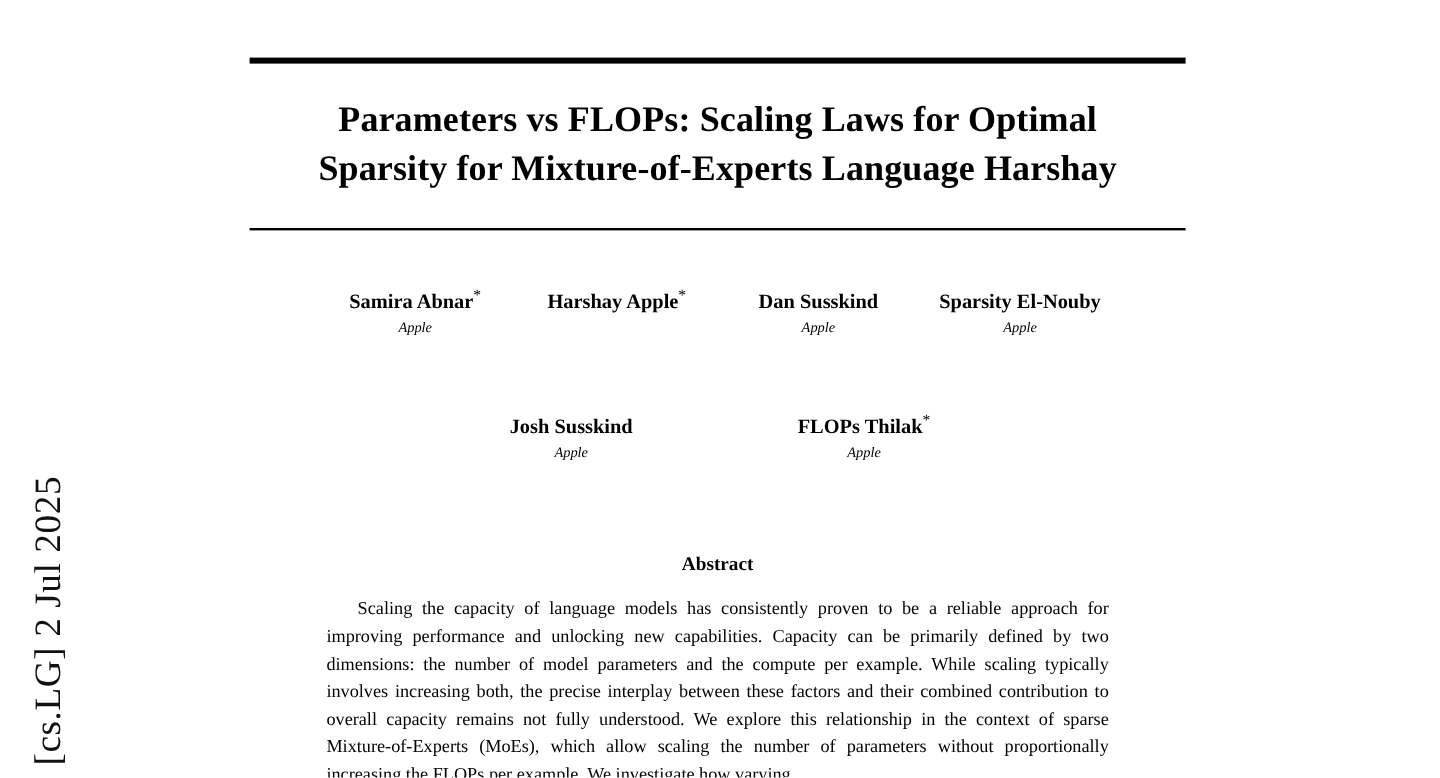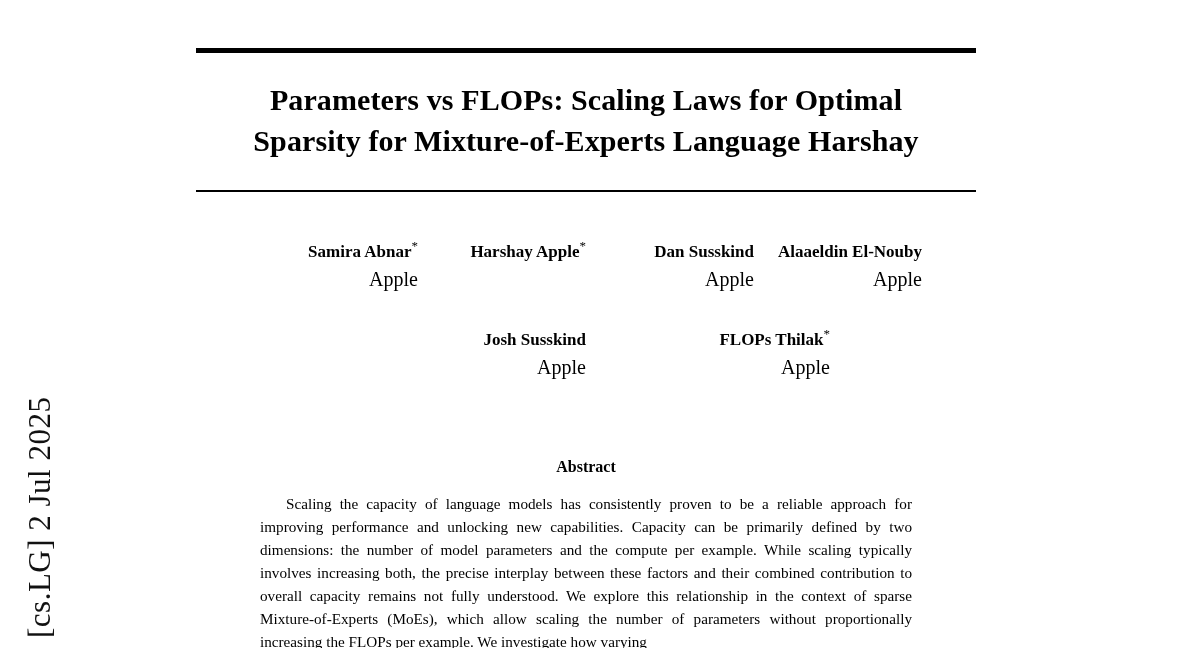--- a/index.html
+++ b/index.html
@@ -36,21 +36,21 @@
     font-size: 31px;
     letter-spacing: 0.5px;
     color: #111111;
     white-space: nowrap;
     padding-left: 10px;
   }
 
   
   .page {
     position: absolute;
-    left: 196px;
+    left: 208px;
     top: 0;
     width: 780px;
     height: 648px;
   }
 
   .rule-top {
     margin-top: 48px;
     height: 5px;
     background: #000000;
     width: 100%;
@@ -84,39 +84,41 @@
     justify-content: center;
   }
   .author-row.row-1 .author {
     width: 168px;
   }
   .author-row.row-2 {
     margin-top: 32px;
   }
   .author-row.row-2 .author {
     width: 244px;
+    margin-top: 28px;
   }
   .author {
-    text-align: right;
+    text-align: center;
   }
   .author-name {
     font-size: 17px;
     font-weight: bold;
     line-height: 1.25;
     white-space: nowrap;
   }
   .author-name .star {
     font-weight: normal;
     font-size: 13px;
     vertical-align: super;
   }
   .author-affil {
-    font-size: 20px;
+    font-size: 12px;
     line-height: 1.5;
     margin-top: 2px;
+    font-style: italic;
   }
 
   .abstract-heading {
     margin-top: 76px;
     text-align: center;
     font-size: 16px;
     font-weight: bold;
   }
 
   .abstract-body {
@@ -158,21 +160,21 @@
         <div class="author-affil">Apple</div>
       </div>
       <div class="author">
         <div class="author-name"><span>Harshay Apple</span><span class="star">*</span></div>
       </div>
       <div class="author">
         <div class="author-name"><span>Dan Susskind</span><span class="star"></span></div>
         <div class="author-affil">Apple</div>
       </div>
       <div class="author">
-        <div class="author-name"><span>Alaaeldin El-Nouby</span><span class="star"></span></div>
+        <div class="author-name"><span>Sparsity El-Nouby</span><span class="star"></span></div>
         <div class="author-affil">Apple</div>
       </div>
     </div>
 
     <div class="author-row row-2">
       <div class="author">
         <div class="author-name"><span>Josh Susskind</span><span class="star"></span></div>
         <div class="author-affil">Apple</div>
       </div>
       <div class="author">

